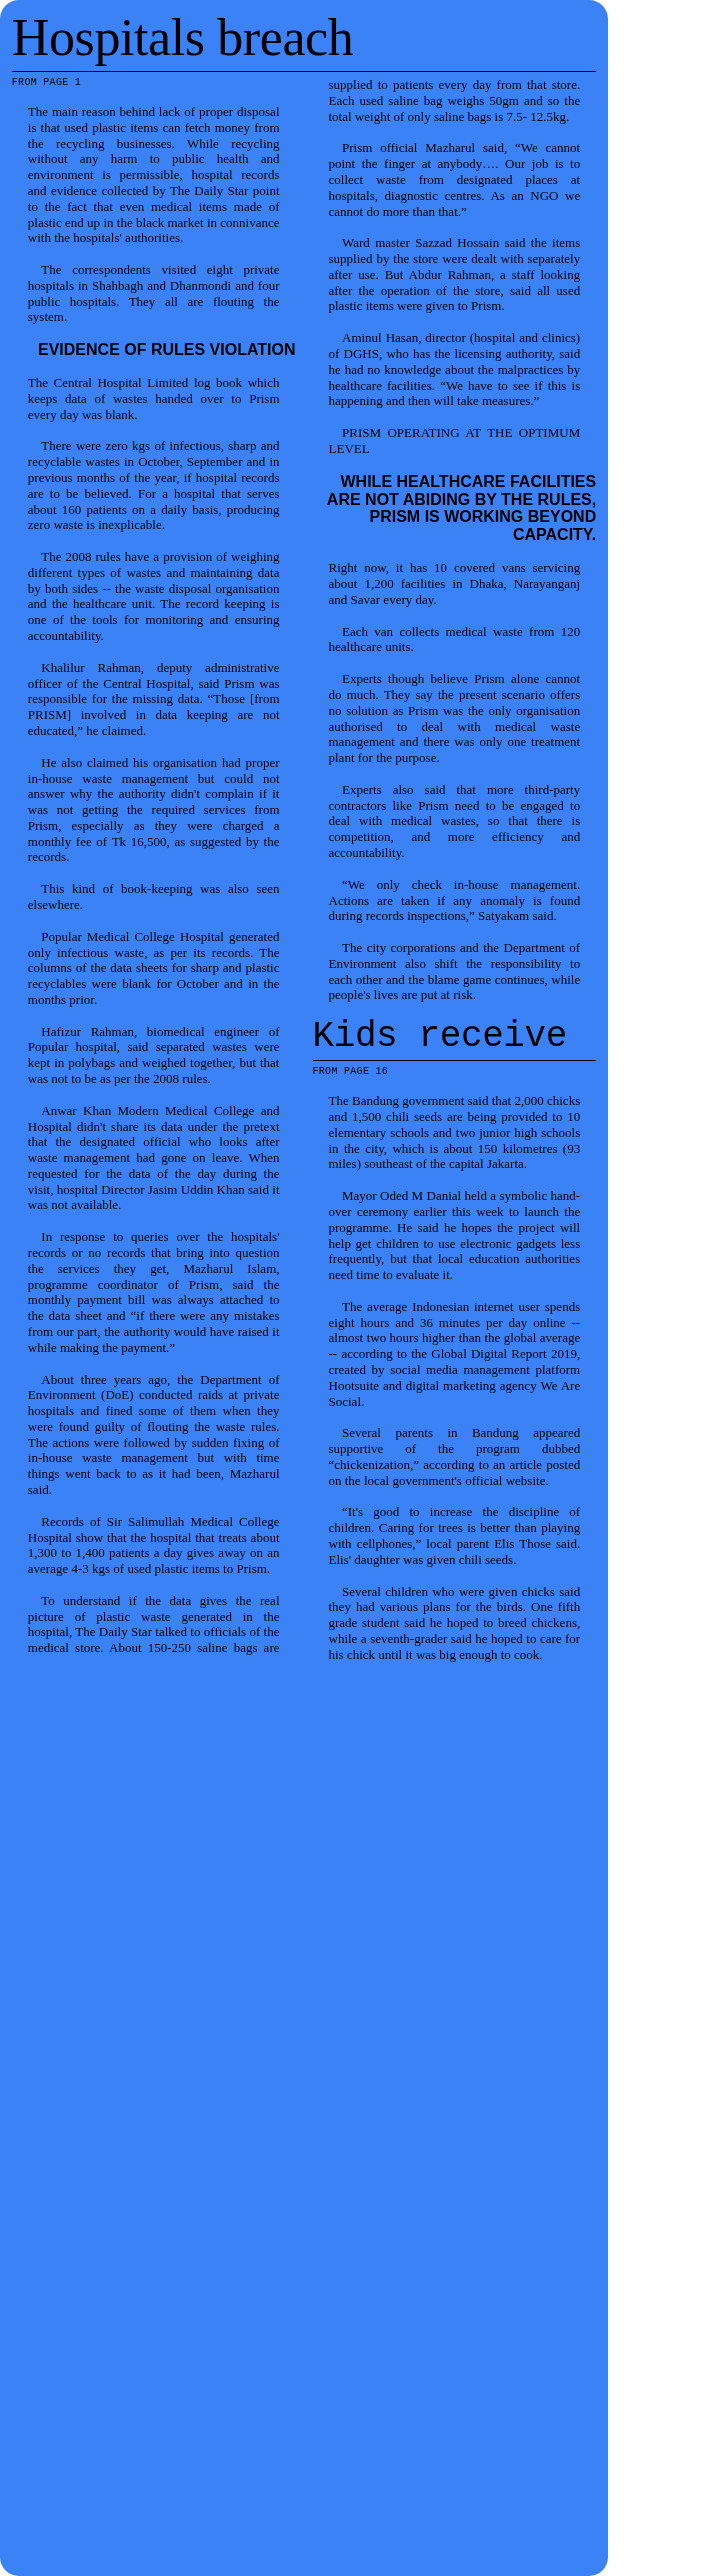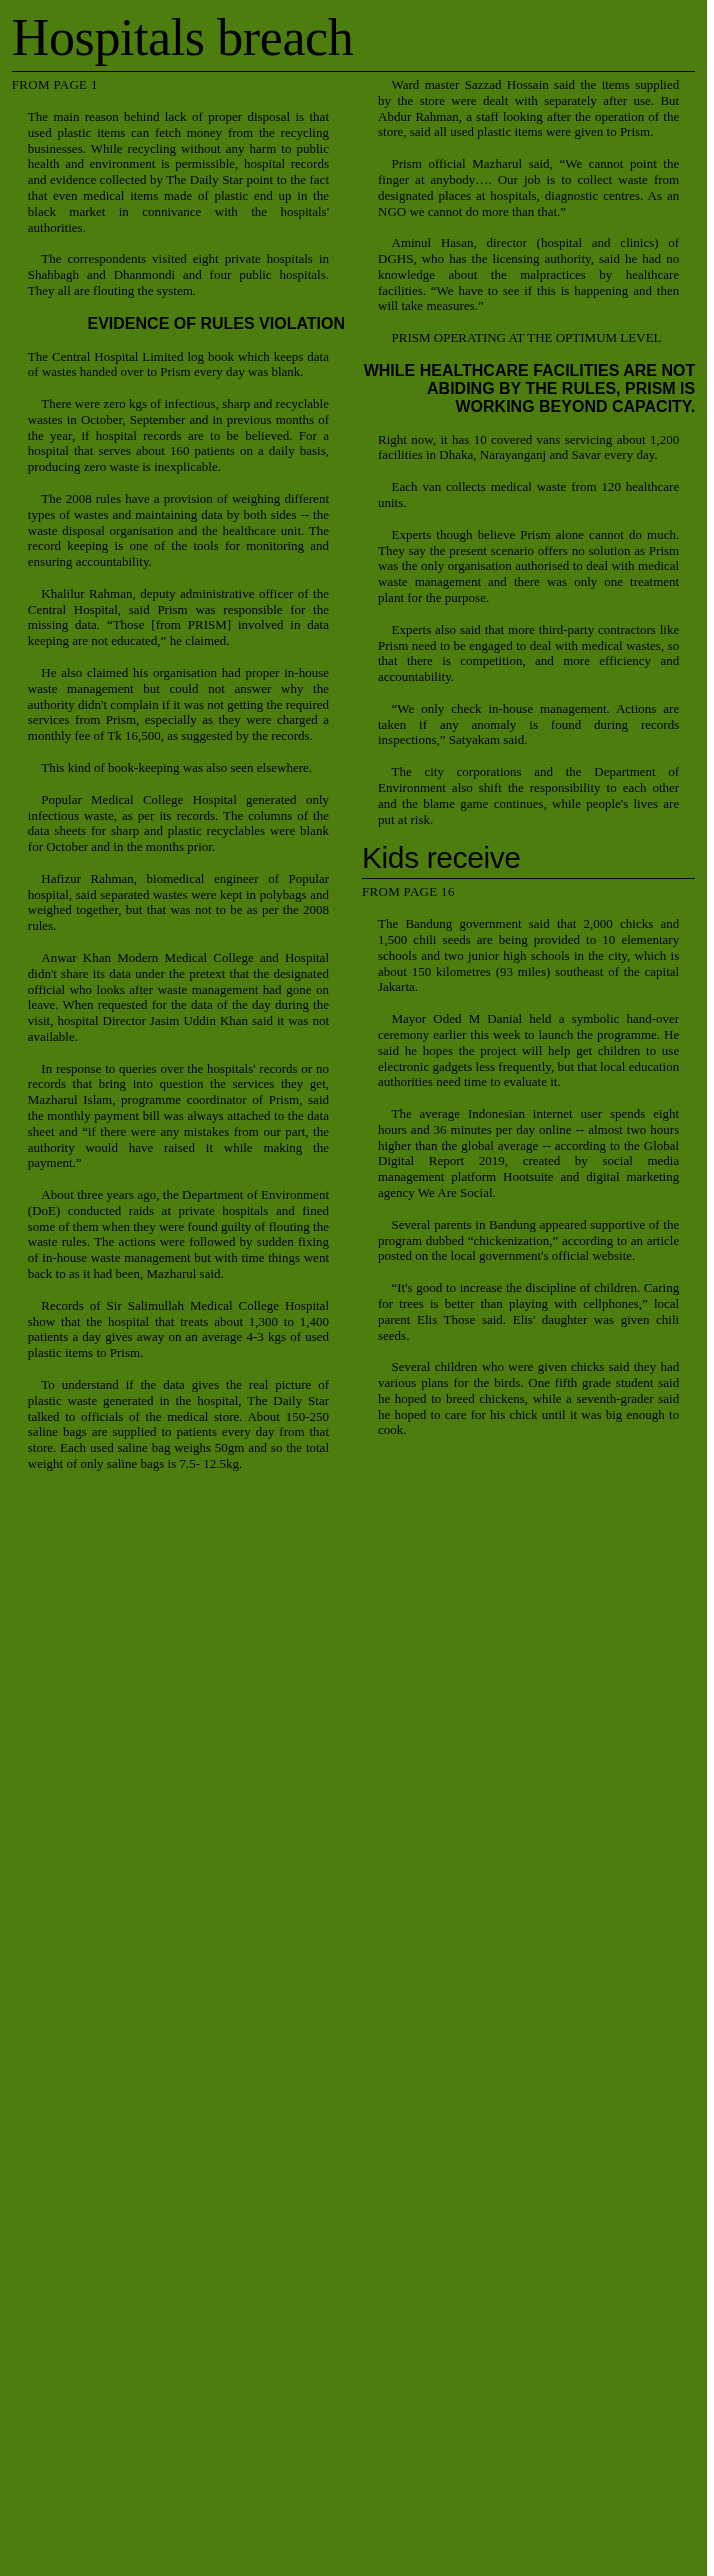--- a/index.html
+++ b/index.html
@@ -6,55 +6,56 @@
     margin: 0;
     padding: 0;
     background: #ffffff;
   }
   body {
     width: 715px;
     font-family: "Liberation Serif", serif;
     color: #000;
   }
   .page {
-    width: 707px;
+    width: 608px;
     min-height: 2576px;
     box-sizing: border-box;
     padding: 8.4px 11.8px 17px 11.8px;
-    background: #4d7c0f;
+    background: #3b82f6;
+    border-radius: 19px;
   }
   .headline {
     font-family: "Liberation Serif", serif;
     font-size: 52px;
     line-height: 0.98;
     font-weight: 400;
     letter-spacing: -0.4px;
     margin: 5px 0 6.7px 0;
   }
   .headline2 {
-    font-family: Liberation Sans, sans-serif;
-    font-size: 30px;
+    font-family: Liberation Mono, monospace;
+    font-size: 36px;
     line-height: 1.0;
     font-weight: 400;
     letter-spacing: -0.4px;
     margin: 8.4px 0 5px 0;
   }
   .rule {
     border: 0;
     border-top: 0.8px solid #000;
     margin: 3.4px 0 5px 0;
   }
   .cols {
     column-count: 2;
     column-gap: 17px;
     column-rule: none;
   }
   .jumpline {
-    font-family: Liberation Serif, serif;
-    font-size: 13px;
+    font-family: Liberation Mono, monospace;
+    font-size: 10px;
     letter-spacing: 0.3px;
     margin: 0 0 2.5px 0;
     text-transform: uppercase;
   }
   p.body {
     font-size: 13px;
     line-height: 1.215;
     text-align: justify;
     text-indent: 13.5px;
     margin: 16px;
@@ -98,22 +99,22 @@
     <p class="body">Khalilur Rahman, deputy administrative officer of the Central Hospital, said Prism was responsible for the missing data. “Those [from PRISM] involved in data keeping are not educated,” he claimed.</p>
     <p class="body">He also claimed his organisation had proper in-house waste management but could not answer why the authority didn't complain if it was not getting the required services from Prism, especially as they were charged a monthly fee of Tk 16,500, as suggested by the records.</p>
     <p class="body">This kind of book-keeping was also seen elsewhere.</p>
     <p class="body">Popular Medical College Hospital generated only infectious waste, as per its records. The columns of the data sheets for sharp and plastic recyclables were blank for October and in the months prior.</p>
     <p class="body">Hafizur Rahman, biomedical engineer of Popular hospital, said separated wastes were kept in polybags and weighed together, but that was not to be as per the 2008 rules.</p>
     <p class="body">Anwar Khan Modern Medical College and Hospital didn't share its data under the pretext that the designated official who looks after waste management had gone on leave. When requested for the data of the day during the visit, hospital Director Jasim Uddin Khan said it was not available.</p>
     <p class="body">In response to queries over the hospitals' records or no records that bring into question the services they get, Mazharul Islam, programme coordinator of Prism, said the monthly payment bill was always attached to the data sheet and “if there were any mistakes from our part, the authority would have raised it while making the payment.”</p>
     <p class="body">About three years ago, the Department of Environment (DoE) conducted raids at private hospitals and fined some of them when they were found guilty of flouting the waste rules. The actions were followed by sudden fixing of in-house waste management but with time things went back to as it had been, Mazharul said.</p>
     <p class="body">Records of Sir Salimullah Medical College Hospital show that the hospital that treats about 1,300 to 1,400 patients a day gives away on an average 4-3 kgs of used plastic items to Prism.</p>
     <p class="body">To understand if the data gives the real picture of plastic waste generated in the hospital, The Daily Star talked to officials of the medical store. About 150-250 saline bags are supplied to patients every day from that store. Each used saline bag weighs 50gm and so the total weight of only saline bags is 7.5- 12.5kg.</p>
+    <p class="body">Prism official Mazharul said, “We cannot point the finger at anybody…. Our job is to collect waste from designated places at hospitals, diagnostic centres. As an NGO we cannot do more than that.”</p>
     <p class="body">Ward master Sazzad Hossain said the items supplied by the store were dealt with separately after use. But Abdur Rahman, a staff looking after the operation of the store, said all used plastic items were given to Prism.</p>
-    <p class="body">Prism official Mazharul said, “We cannot point the finger at anybody…. Our job is to collect waste from designated places at hospitals, diagnostic centres. As an NGO we cannot do more than that.”</p>
     <p class="body">Aminul Hasan, director (hospital and clinics) of DGHS, who has the licensing authority, said he had no knowledge about the malpractices by healthcare facilities. “We have to see if this is happening and then will take measures.”</p>
     <p class="body">PRISM OPERATING AT THE OPTIMUM LEVEL</p>
     <div class="subhead">While healthcare facilities are not abiding by the rules, Prism is working beyond capacity.</div>
     <p class="body first">Right now, it has 10 covered vans servicing about 1,200 facilities in Dhaka, Narayanganj and Savar every day.</p>
     <p class="body">Each van collects medical waste from 120 healthcare units.</p>
     <p class="body">Experts though believe Prism alone cannot do much. They say the present scenario offers no solution as Prism was the only organisation authorised to deal with medical waste management and there was only one treatment plant for the purpose.</p>
     <p class="body">Experts also said that more third-party contractors like Prism need to be engaged to deal with medical wastes, so that there is competition, and more efficiency and accountability.</p>
     <p class="body">“We only check in-house management. Actions are taken if any anomaly is found during records inspections,” Satyakam said.</p>
     <p class="body">The city corporations and the Department of Environment also shift the responsibility to each other and the blame game continues, while people's lives are put at risk.</p>
     <p class="body"></p>

